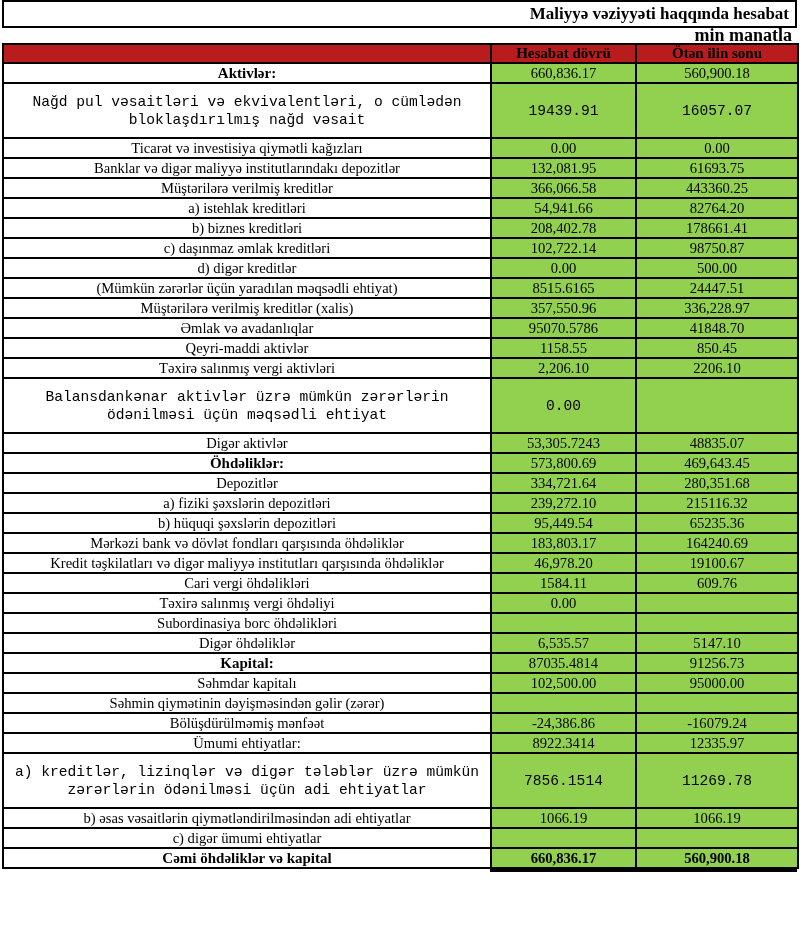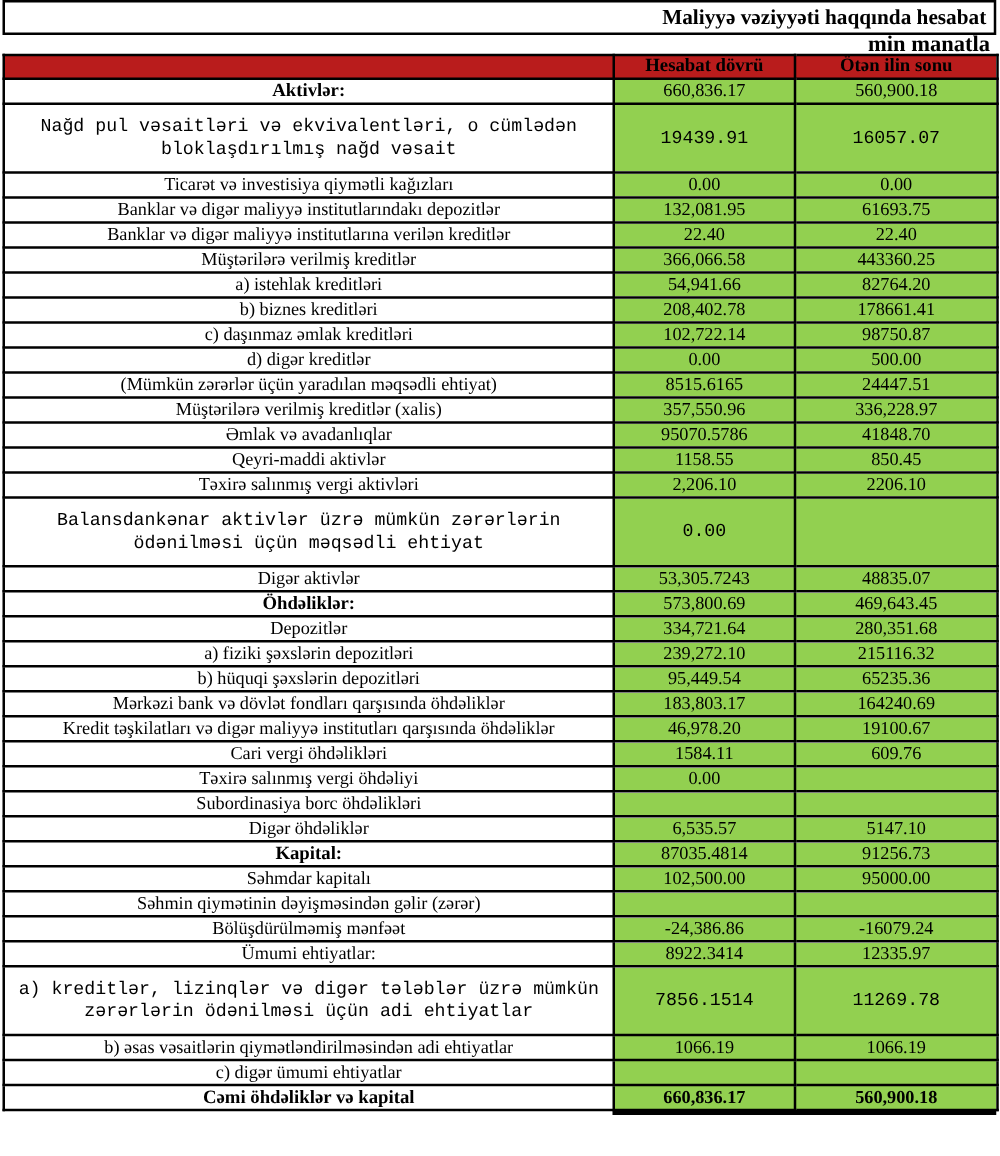--- a/index.html
+++ b/index.html
@@ -120,25 +120,20 @@
             <td class="label">Ticarət və investisiya qiymətli kağızları</td>
             <td class="val">0.00</td>
             <td class="val">0.00</td>
           </tr>
           <tr>
             <td class="label">Banklar və digər maliyyə institutlarındakı depozitlər</td>
             <td class="val">132,081.95</td>
             <td class="val">61693.75</td>
           </tr>
           <tr>
-            <td class="label">Banklar və digər maliyyə institutlarına verilən kreditlər</td>
-            <td class="val">22.40</td>
-            <td class="val">22.40</td>
-          </tr>
-          <tr>
             <td class="label">Müştərilərə verilmiş kreditlər</td>
             <td class="val">366,066.58</td>
             <td class="val">443360.25</td>
           </tr>
           <tr>
             <td class="label">a) istehlak kreditləri</td>
             <td class="val">54,941.66</td>
             <td class="val">82764.20</td>
           </tr>
           <tr>

